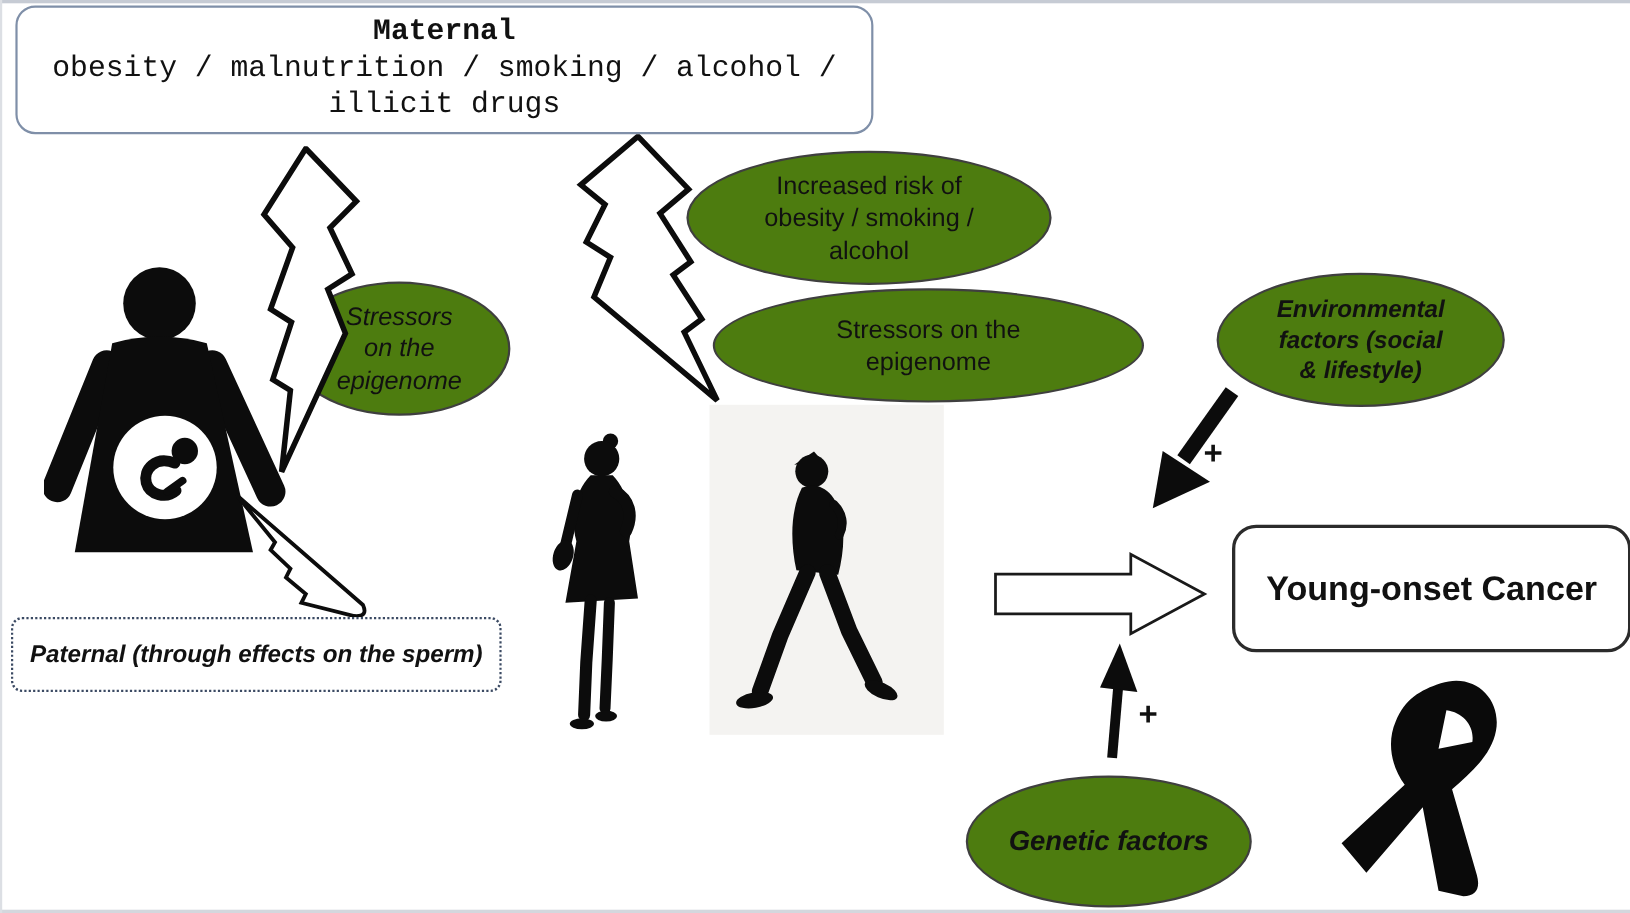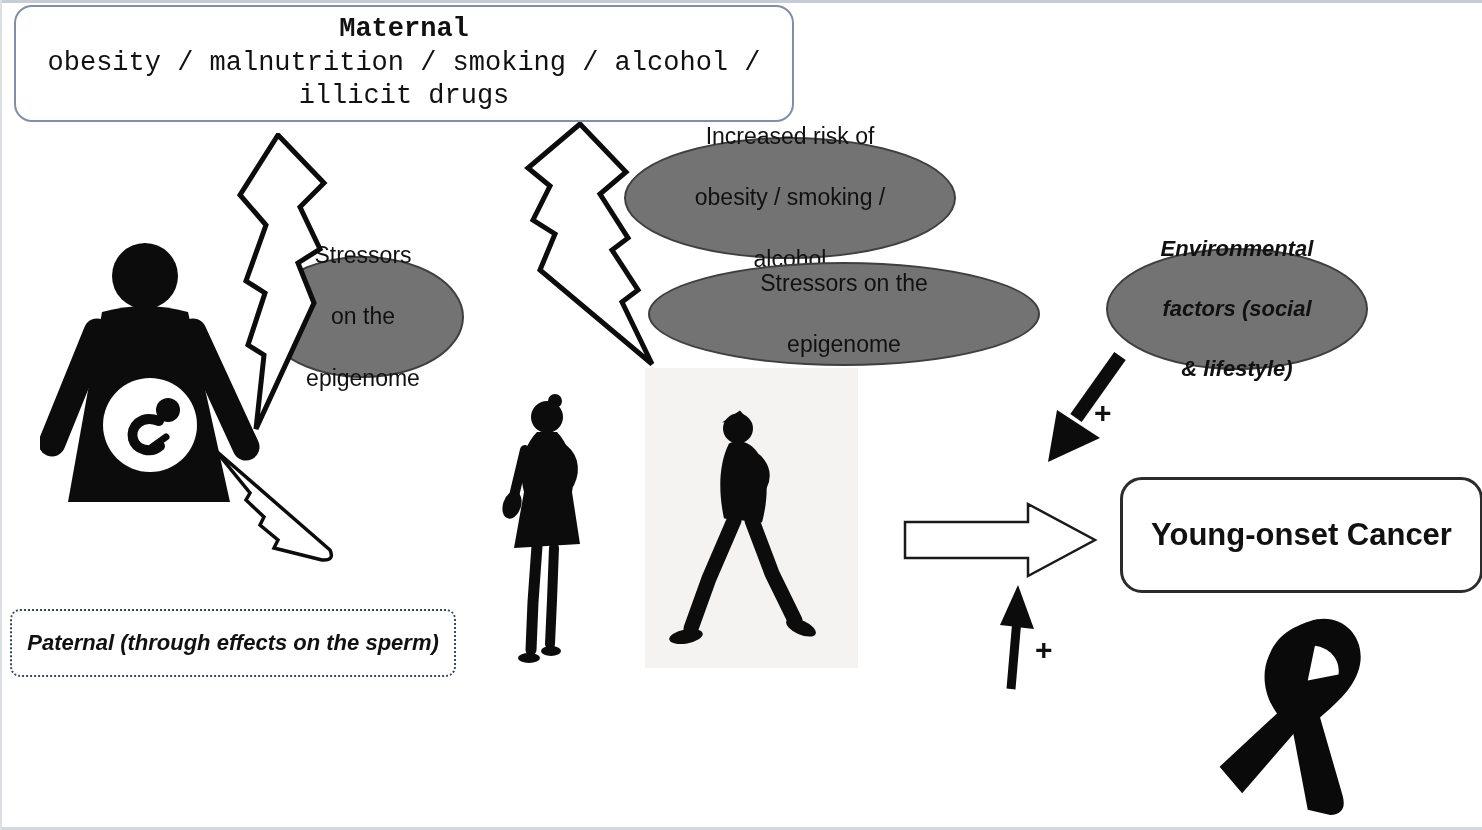--- a/index.html
+++ b/index.html
@@ -23,39 +23,38 @@
     font-family:Liberation Mono, monospace;
   }
   .maternal-title{font-size:27px;font-weight:bold;line-height:1.25;}
   .maternal-sub{font-size:27px;line-height:1.25;}
 
   .paternal-box{
     left:10px;top:561px;width:442px;height:64px;background:#fff;
     border:2px dotted #3b4a63;border-radius:10px;z-index:6;
     display:flex;flex-direction:row;align-items:center;justify-content:center;
     text-align:center;
-    margin-top:48px;
   }
   .paternal-l1{font-size:22px;font-weight:bold;font-style:italic;line-height:1.3;}
   .paternal-l2{font-size:22px;font-style:italic;line-height:1.3;}
 
   .yoc-box{
     left:1120px;top:477px;width:357px;height:110px;background:#fff;
     border:3px solid #2b2b2b;border-radius:22px;z-index:3;
     display:flex;align-items:center;justify-content:center;text-align:center;
   }
   .yoc-label{font-size:31px;font-weight:bold;}
 
   
   .ellipse{
-    border:2px solid #3f3f3f;border-radius:50%;background:#737373;z-index:3;
+    border:2px solid #3f3f3f;border-radius:50%;background:#4d7c0f;z-index:3;
     display:flex;flex-direction:column;align-items:center;justify-content:center;
-    text-align:center;font-size:23px;line-height:1.28;gap:32px;
-  }
-  .el-stressors-left{left:262px;top:256px;width:198px;height:118px;}
+    text-align:center;font-size:23px;line-height:1.28;
+  }
+  .el-stressors-left{left:262px;top:256px;width:198px;height:118px;font-style:italic;}
   .el-increased{left:624px;top:137px;width:328px;height:118px;}
   .el-stressors-center{left:648px;top:262px;width:388px;height:100px;}
   .el-environmental{left:1106px;top:248px;width:258px;height:118px;font-weight:bold;font-style:italic;font-size:22px;}
   .el-genetic{left:878px;top:705px;width:256px;height:116px;font-weight:bold;font-style:italic;font-size:25px;}
 
   
   .bolt{z-index:5;}
   .bolt-left{left:228px;top:133px;width:110px;height:300px;}
   .bolt-mid{left:520px;top:122px;width:150px;height:245px;}
   .bolt-thin{left:212px;top:448px;width:125px;height:118px;z-index:4;}
@@ -124,20 +123,23 @@
     <span>Stressors on the</span>
     <span>epigenome</span>
   </div>
 
   <div class="abs ellipse el-environmental">
     <span>Environmental</span>
     <span>factors (social</span>
     <span>&amp; lifestyle)</span>
   </div>
 
+  <div class="abs ellipse el-genetic">
+    <span>Genetic factors</span>
+  </div>
 
   <div class="abs paternal-box">
     <div class="paternal-l1">Paternal (through effects on the sperm)</div>
   </div>
 
   <div class="abs backdrop"></div>
 
   <svg class="abs female-sil" viewBox="0 0 110 280">
     <circle cx="63" cy="9" r="7" fill="#0c0c0c"></circle>
     <circle cx="55" cy="25" r="16" fill="#0c0c0c"></circle>

